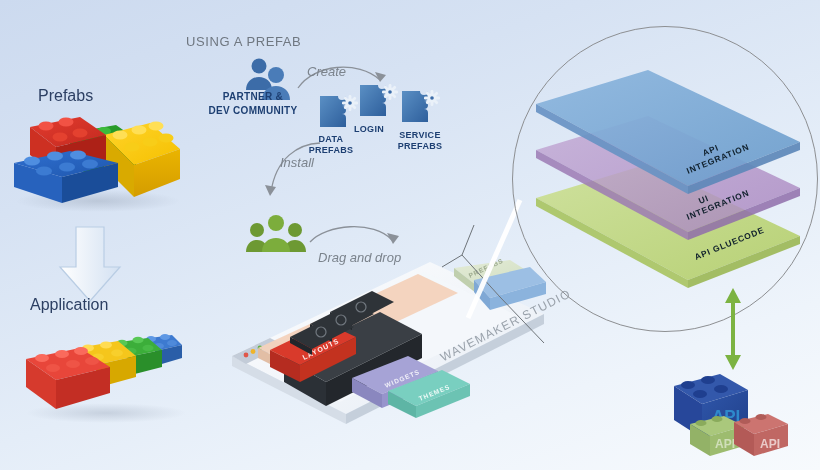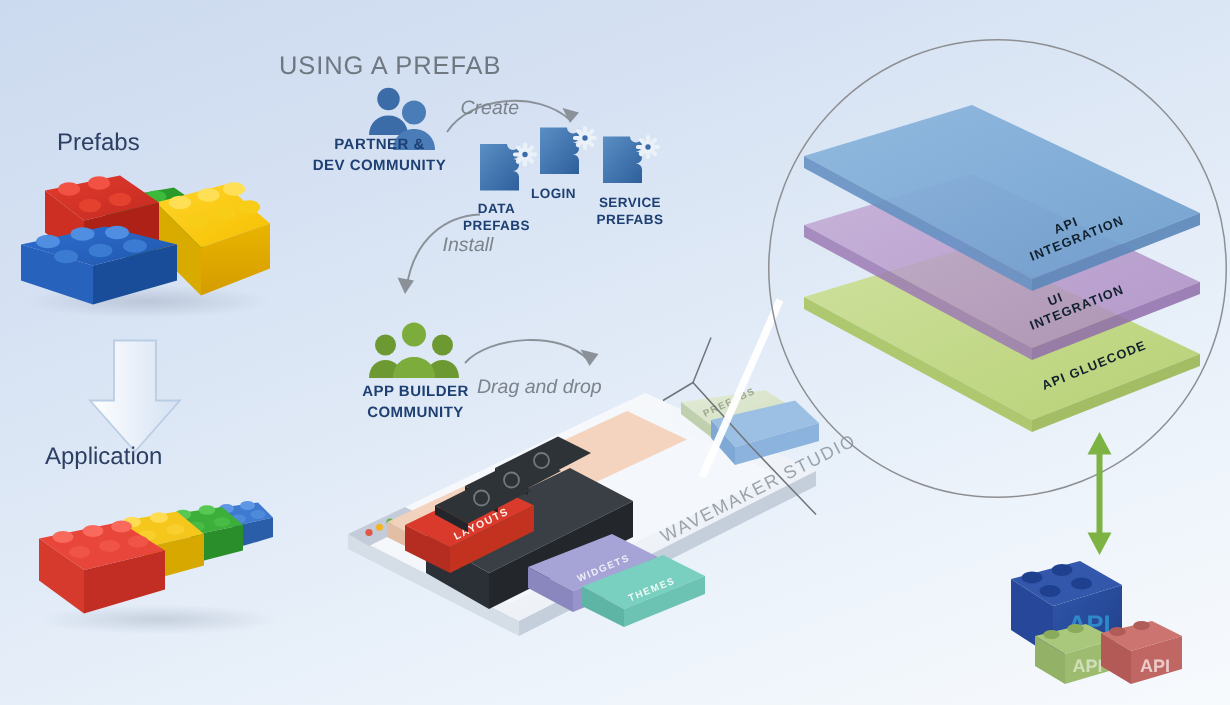--- a/index.html
+++ b/index.html
@@ -7,21 +7,21 @@
     width:820px;height:470px;overflow:hidden;
     font-family:"Liberation Sans", sans-serif;
     background:linear-gradient(160deg,#ccdaef 0%,#d6e2f3 28%,#e4edf8 58%,#eef4fb 78%,#f7fafd 100%);
     position:relative;
   }
   .stage{position:absolute;inset:0;}
   .abs{position:absolute;}
 
   
   .sec-title{
-    font-size:17px;letter-spacing:.6px;color:#6f7780;font-weight:400;
+    font-size:13px;letter-spacing:.6px;color:#6f7780;font-weight:400;
     white-space:nowrap;
   }
   .lbl-small{
     font-size:9px;color:#1d3f72;font-weight:700;letter-spacing:.3px;
     text-align:center;line-height:11px;white-space:nowrap;
   }
   .lbl-comm{
     font-size:10px;color:#1d3f72;font-weight:700;letter-spacing:.3px;
     text-align:center;line-height:14px;white-space:nowrap;
   }
@@ -247,36 +247,32 @@
   </svg>
   <div class="abs lbl-small" style="left:389px;top:130px;width:62px;" data-name="service-prefabs-label">
     <div data-name="service-prefabs-line1">SERVICE</div>
     <div data-name="service-prefabs-line2">PREFABS</div>
   </div>
 
   <svg class="abs" style="left:258px;top:140px;" width="70" height="68" data-name="install-arrow-icon">
     <path d="M62,3 C40,4 18,18 13,52" fill="none" stroke="#8b9199" stroke-width="1.3"></path>
     <polygon points="12,56 7,45 18,47" fill="#8b9199"></polygon>
   </svg>
-  <div class="abs arrow-lbl" style="left:295px;top:155px;" data-name="install-label">Install</div>
+  <div class="abs arrow-lbl" style="left:280px;top:155px;" data-name="install-label">Install</div>
 
   <svg class="abs" style="left:246px;top:215px;" width="62" height="42" data-name="people-icon-app-builder">
     <g fill="#6d9933">
       <circle cx="11" cy="15" r="7"></circle>
       <path d="M0,37 c0,-7.5 5,-12 11,-12 s11,4.5 11,12z"></path>
       <circle cx="49" cy="15" r="7"></circle>
       <path d="M38,37 c0,-7.5 5,-12 11,-12 s11,4.5 11,12z"></path>
       <circle cx="30" cy="8" r="8" fill="#7cad3c"></circle>
       <path d="M16,37 c0,-9 6.3,-14 14,-14 s14,5 14,14z" fill="#7cad3c"></path>
     </g>
   </svg>
-  <div class="abs lbl-comm" style="left:222px;top:255px;width:110px;" data-name="app-builder-community-label">
-    <div data-name="app-builder-line1">APP BUILDER</div>
-    <div data-name="app-builder-line2">COMMUNITY</div>
-  </div>
 
   <svg class="abs" style="left:308px;top:218px;" width="100" height="42" data-name="drag-drop-arrow-icon">
     <path d="M2,24 C18,6 66,2 84,22" fill="none" stroke="#8b9199" stroke-width="1.3"></path>
     <polygon points="85,26 79,15 91,18" fill="#8b9199"></polygon>
   </svg>
   <div class="abs arrow-lbl" style="left:318px;top:214px;margin-top:36px;" data-name="drag-drop-label">Drag and drop</div>
 
   <svg class="abs" style="left:222px;top:238px;" width="330" height="180" data-name="wavemaker-studio-mockup">
     <defs>
       <linearGradient id="baseG" x1="0" y1="0" x2="1" y2="1">

